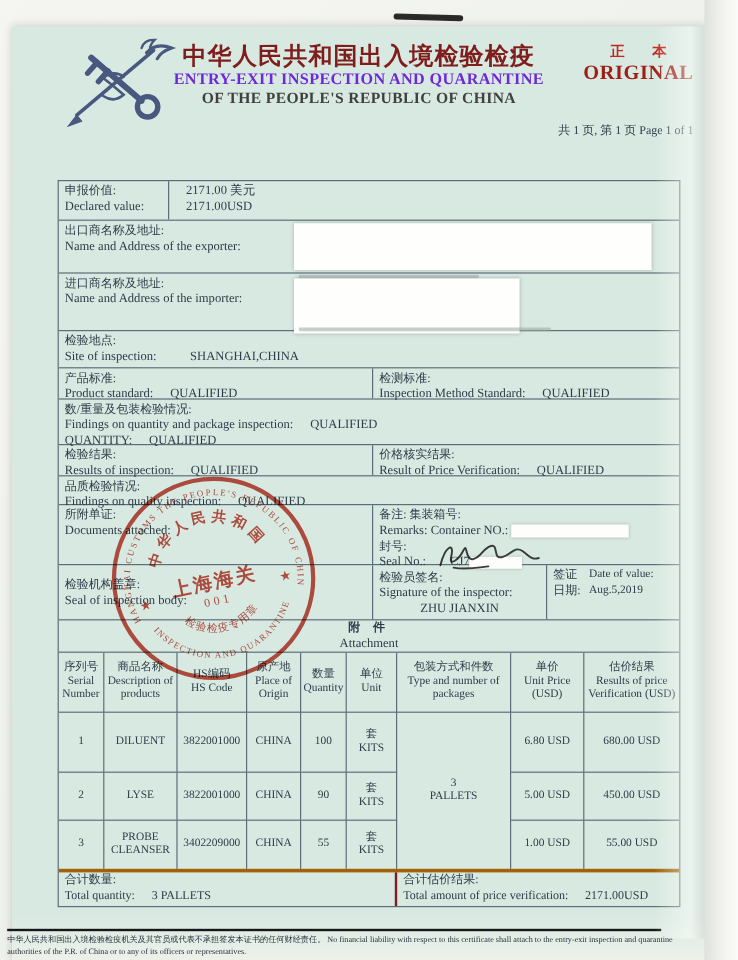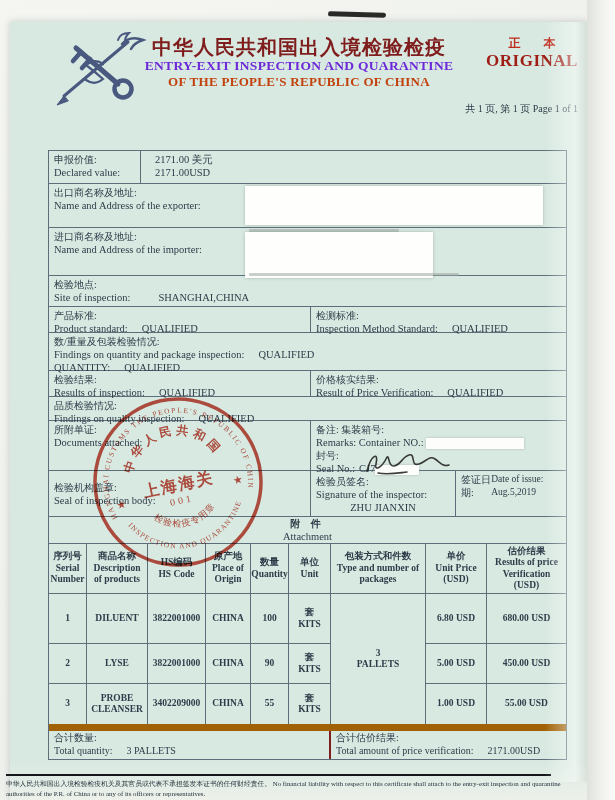--- a/index.html
+++ b/index.html
@@ -24,21 +24,21 @@
     pointer-events:none;
   }
   .binder-mark{position:absolute;left:328px;top:12px;width:58px;height:5px;background:#2a2a28;border-radius:3px;transform:rotate(1.5deg);}
   .binder-mark2{position:absolute;left:300px;top:26px;width:40px;height:3px;background:#c9cbc6;border-radius:2px;transform:rotate(2deg);}
 
   
   .hdr{position:relative;padding-top:14px;text-align:center;}
   .emblem{position:absolute;left:42px;top:10px;}
   .t-cn{font-size:20px;font-weight:bold;color:#7f1d1d;letter-spacing:1px;line-height:22px;}
   .t-en1{font-size:13.5px;font-weight:bold;line-height:16px;letter-spacing:.3px;color:#6d28d9;}
-  .t-en2{font-size:13px;font-weight:bold;line-height:15px;letter-spacing:.3px;color:#c2410c;}
+  .t-en2{font-size:13px;font-weight:bold;line-height:15px;letter-spacing:.3px;color:#404040;}
   .copy{position:absolute;right:8px;top:14px;text-align:center;width:96px;}
   .copy-cn{font-size:12px;font-weight:bold;color:#c0291e;letter-spacing:10px;padding-left:10px;line-height:15px;}
   .copy-en{font-size:17px;font-weight:bold;color:#9e1d15;letter-spacing:.5px;line-height:19px;}
   .pageinfo{position:absolute;right:10px;top:80px;font-size:10px;color:#2e3c49;}
   .sub-row{position:relative;height:24px;margin-top:6px;}
   .sub-cn{font-size:15px;font-weight:bold;letter-spacing:2px;color:#1c2b36;}
   .no-wrap{position:absolute;left:398px;top:6px;font-size:10.5px;white-space:nowrap;}
   .no-val{font-size:10px;letter-spacing:.5px;}
   .redact{display:inline-block;background:#fdfdfc;box-shadow:0 0 2px rgba(120,130,125,.5);vertical-align:middle;}
   .t-main{font-size:15px;font-weight:bold;letter-spacing:.2px;color:#1c2b36;margin-top:4px;line-height:18px;}
@@ -56,21 +56,21 @@
   .h26{height:26px}.h38{height:38px}.h24{height:24px}.h50{height:50px}
   .h46{height:46px}.h27{height:27px}
   .w92{width:92px}.w262{width:262px}.w145{width:145px}.flex1{flex:1}
   .center2{display:flex;flex-direction:column;align-items:center;justify-content:center;}
 
   .white-box{position:absolute;background:#fefefd;box-shadow:0 0 3px rgba(110,120,115,.45);}
   .smudge{position:absolute;height:3px;background:#9aa5a0;opacity:.55;border-radius:1px;}
 
   
   .items{display:grid;grid-template-columns:38px 61px 58px 45px 38px 42px 95px 61px 1fr;
-         grid-template-rows:50px 50px 40px 40px;border-bottom:7px solid #a16207;font-weight:bold;}
+         grid-template-rows:50px 50px 40px 40px;border-bottom:3px solid #a16207;}
   .ic{border-right:1px solid #5c6e7a;border-bottom:1px solid #5c6e7a;box-sizing:border-box;
       display:flex;flex-direction:column;align-items:center;justify-content:center;
       font-size:9.5px;line-height:11.5px;text-align:center;padding:1px 2px;}
   .ic.last{border-right:none;}
   .ic.bot{border-bottom:none;}
   .hcn{font-size:9.5px;}
   .hen{font-size:9.5px;}
   .r0{grid-row:1}.r1{grid-row:2}.r2{grid-row:3}.r3{grid-row:4}
   .c1{grid-column:1}.c2{grid-column:2}.c3{grid-column:3}.c4{grid-column:4}.c5{grid-column:5}
   .c6{grid-column:6}.c7{grid-column:7}.c8{grid-column:8}.c9{grid-column:9}
@@ -203,21 +203,21 @@
 
     <div class="row h50">
       <div class="cell bR w262">
         <div class="lcn">所附单证:</div>
         <div class="len">Documents attached:</div>
       </div>
       <div class="cell flex1">
         <div class="lcn">备注: 集装箱号:</div>
         <div class="len"><span>Remarks: Container NO.:</span> <span class="redact" style="width:98px;height:11px;"></span></div>
         <div class="lcn">封号:</div>
-        <div class="len"><span>Seal No.:</span><span class="val" style="margin-left:4px;">CJ7</span><span class="redact" style="width:44px;height:10px;"></span></div>
+        <div class="len"><span>Seal No.:</span><span class="val" style="margin-left:20px;">CJ7</span><span class="redact" style="width:44px;height:10px;"></span></div>
       </div>
     </div>
 
     <div class="row h46">
       <div class="cell bR w262" style="display:flex;flex-direction:column;justify-content:center;">
         <div class="lcn">检验机构盖章:</div>
         <div class="len">Seal of inspection body:</div>
       </div>
       <div class="cell bR w145" style="position:relative;display:flex;flex-direction:column;justify-content:flex-end;">
         <div class="sig">
@@ -227,21 +227,21 @@
               <path d="M15 28 C25 30 35 28 44 27"></path>
             </g>
           </svg>
         </div>
         <div class="lcn">检验员签名:</div>
         <div class="len"><span>Signature of the inspector:</span></div>
         <div class="len" style="text-align:center;">ZHU JIANXIN</div>
       </div>
       <div class="cell flex1" style="display:flex;flex-direction:row;justify-content:center;">
         <div class="lcn">签证日期:</div>
-        <div class="len" style="font-size:9.5px;"><span>Date of issue:</span> <span>Aug.5,2019</span></div>
+        <div class="len" style="font-size:9.5px;"><span>Date of value:</span> <span>Aug.5,2019</span></div>
       </div>
     </div>
 
     <div class="row h27 center2" style="flex-direction:column;">
       <div class="lcn" style="font-weight:bold;letter-spacing:4px;">附 件</div>
       <div class="len">Attachment</div>
     </div>
 
     <div class="items">
       <div class="ic c1 r0">

